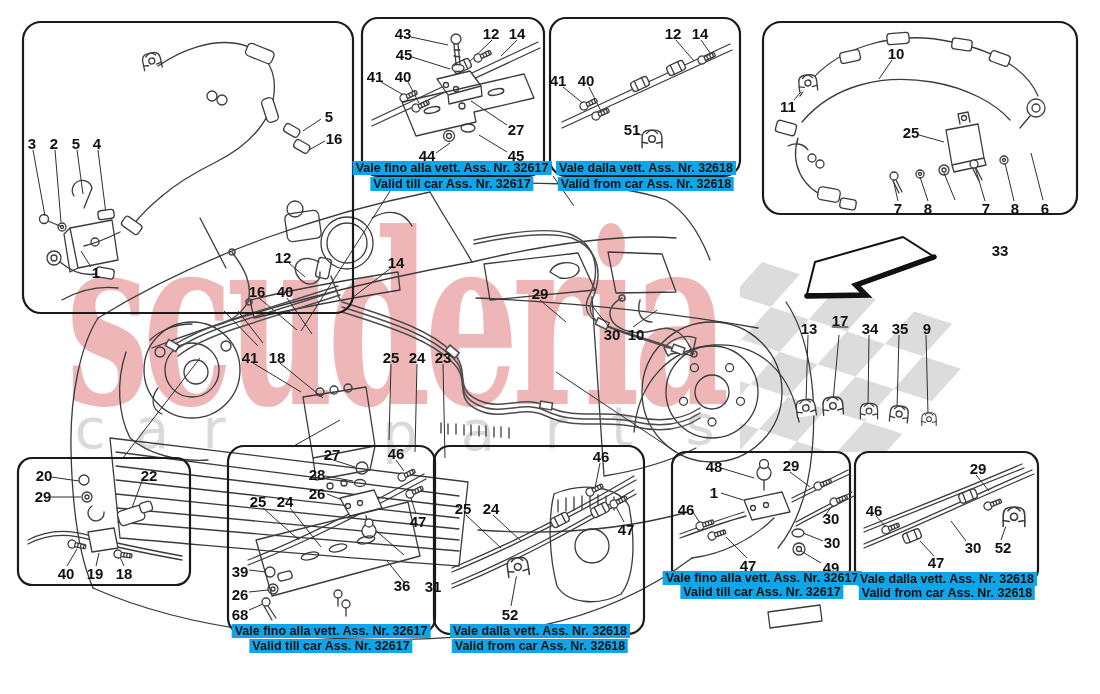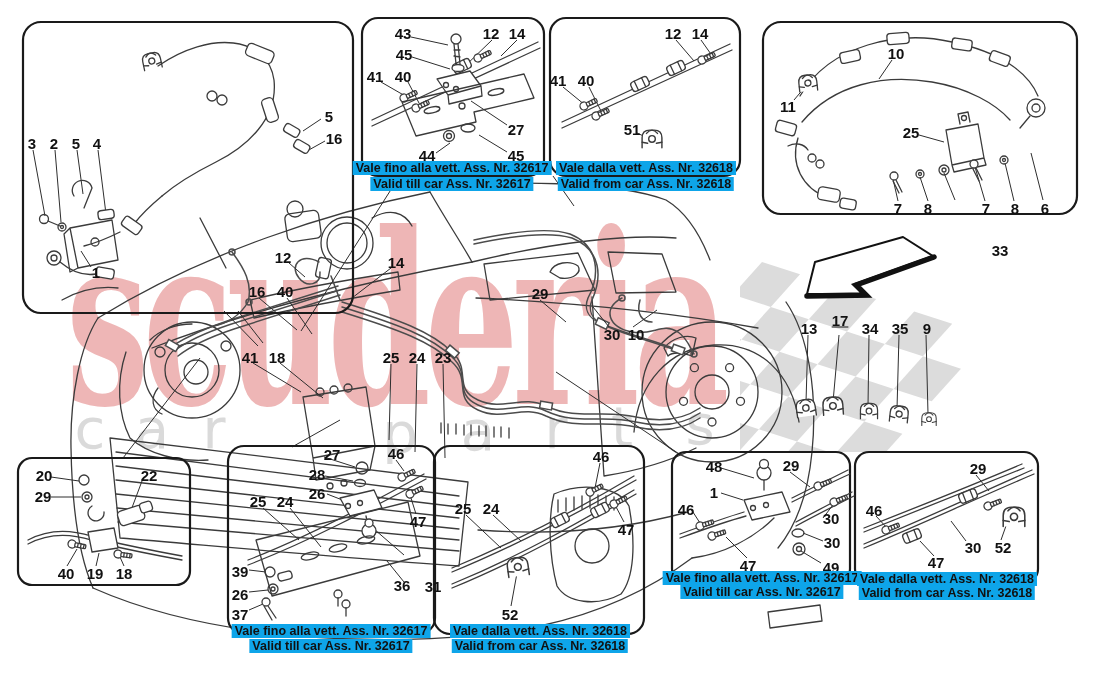--- a/index.html
+++ b/index.html
@@ -421,21 +421,21 @@
       <span class="plabel" style="left: 396px; top: 453px;">46</span>
       <span class="plabel" style="left: 317px; top: 474px;">28</span>
       <span class="plabel" style="left: 317px; top: 493px;">26</span>
       <span class="plabel" style="left: 258px; top: 501px;">25</span>
       <span class="plabel" style="left: 285px; top: 501px;">24</span>
       <span class="plabel" style="left: 418px; top: 521px;">47</span>
       <span class="plabel" style="left: 413px; top: 586px; margin-left: 20px;">31</span>
       <span class="plabel" style="left: 402px; top: 585px;">36</span>
       <span class="plabel" style="left: 240px; top: 571px;">39</span>
       <span class="plabel" style="left: 240px; top: 594px;">26</span>
-      <span class="plabel" style="left: 240px; top: 614px;">37</span>
+      <span class="plabel" style="left: 240px; top: 614px;">68</span>
       <span class="plabel" style="left: 601px; top: 456px;">46</span>
       <span class="plabel" style="left: 463px; top: 508px;">25</span>
       <span class="plabel" style="left: 491px; top: 508px;">24</span>
       <span class="plabel" style="left: 626px; top: 529px;">47</span>
       <span class="plabel" style="left: 510px; top: 614px;">52</span>
       <span class="plabel" style="left: 714px; top: 466px;">48</span>
       <span class="plabel" style="left: 791px; top: 465px;">29</span>
       <span class="plabel" style="left: 714px; top: 492px;">1</span>
       <span class="plabel" style="left: 686px; top: 509px;">46</span>
       <span class="plabel" style="left: 831px; top: 518px;">30</span>

